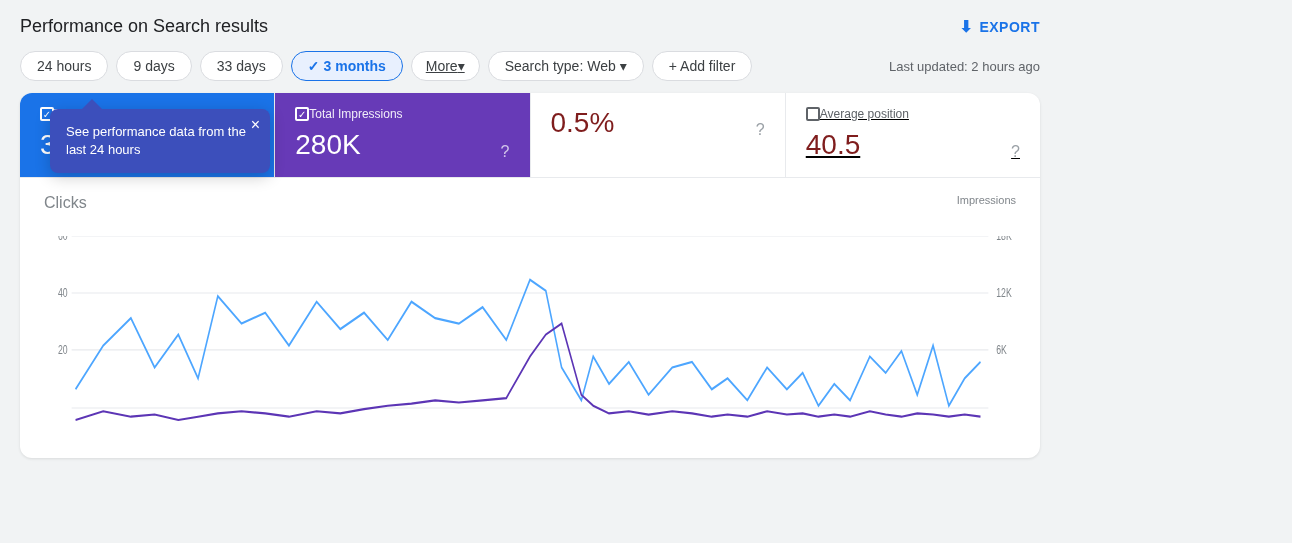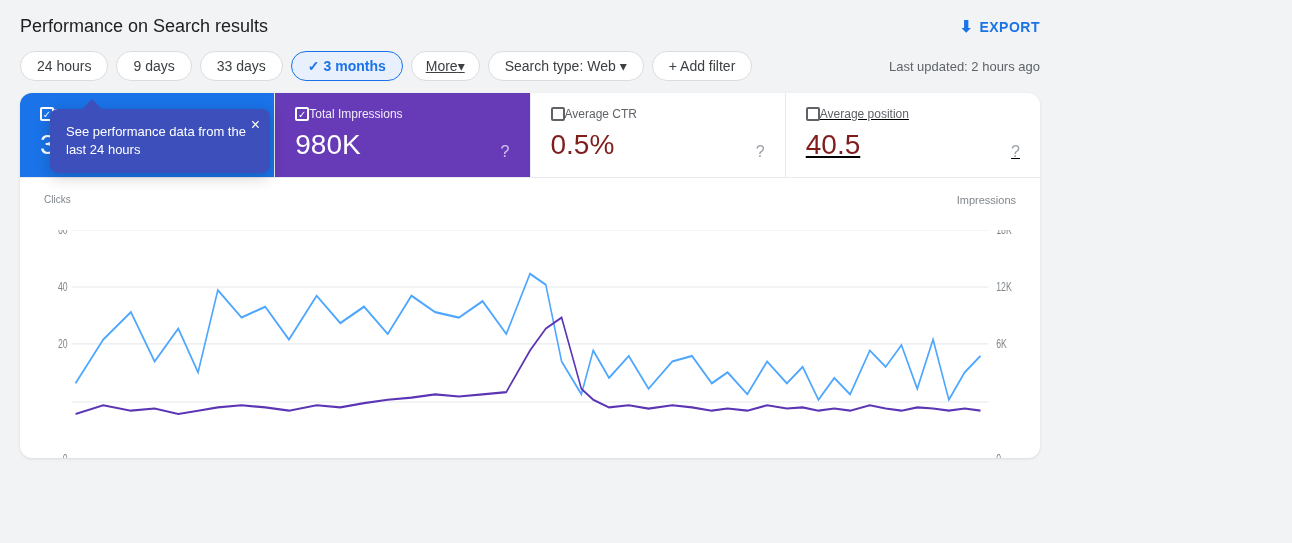--- a/index.html
+++ b/index.html
@@ -304,30 +304,26 @@
           <span class="metric-help">?</span>
         </div>
       </div>
 
       <div class="metric-card active-purple">
         <div class="metric-label-row">
           <div class="metric-checkbox checked-white"></div>
           <span class="metric-label">Total Impressions</span>
         </div>
         <div class="metric-value-row">
-          <span class="metric-value">980K</span>
+          <span class="metric-value">280K</span>
           <span class="metric-help">?</span>
         </div>
       </div>
 
       <div class="metric-card">
-        <div class="metric-label-row">
-          <div class="metric-checkbox checked-gray"></div>
-          <span class="metric-label-dark">Average CTR</span>
-        </div>
         <div class="metric-value-row">
           <span class="metric-value-dark">0.5%</span>
           <span class="metric-help-dark">?</span>
         </div>
       </div>
 
       <div class="metric-card">
         <div class="metric-label-row">
           <div class="metric-checkbox checked-gray"></div>
           <span class="metric-label-dark">Average position</span>
@@ -335,21 +331,21 @@
         <div class="metric-value-row">
           <span class="metric-value-dark">40.5</span>
           <span class="metric-help-dark">?</span>
         </div>
       </div>
 
     </div>
 
     <div class="chart-area">
       <div style="display:flex; justify-content:space-between; margin-bottom:4px; padding:0 4px 0 4px;">
-        <span style="font-size:10px;color:#80868b;">Clicks</span>
+        <span style="font-size:16px;color:#80868b;">Clicks</span>
         <span style="font-size:11px;color:#80868b;">Impressions</span>
       </div>
 
       <svg class="chart-svg" viewBox="0 0 1240 210" preserveAspectRatio="none">
 
         <line x1="40" y1="0" x2="1200" y2="0" stroke="#e8eaed" stroke-width="1"></line>
         <line x1="40" y1="52" x2="1200" y2="52" stroke="#e8eaed" stroke-width="1"></line>
         <line x1="40" y1="104" x2="1200" y2="104" stroke="#e8eaed" stroke-width="1"></line>
         <line x1="40" y1="157" x2="1200" y2="157" stroke="#e8eaed" stroke-width="1"></line>
         <line x1="40" y1="210" x2="1200" y2="210" stroke="#e8eaed" stroke-width="1"></line>

